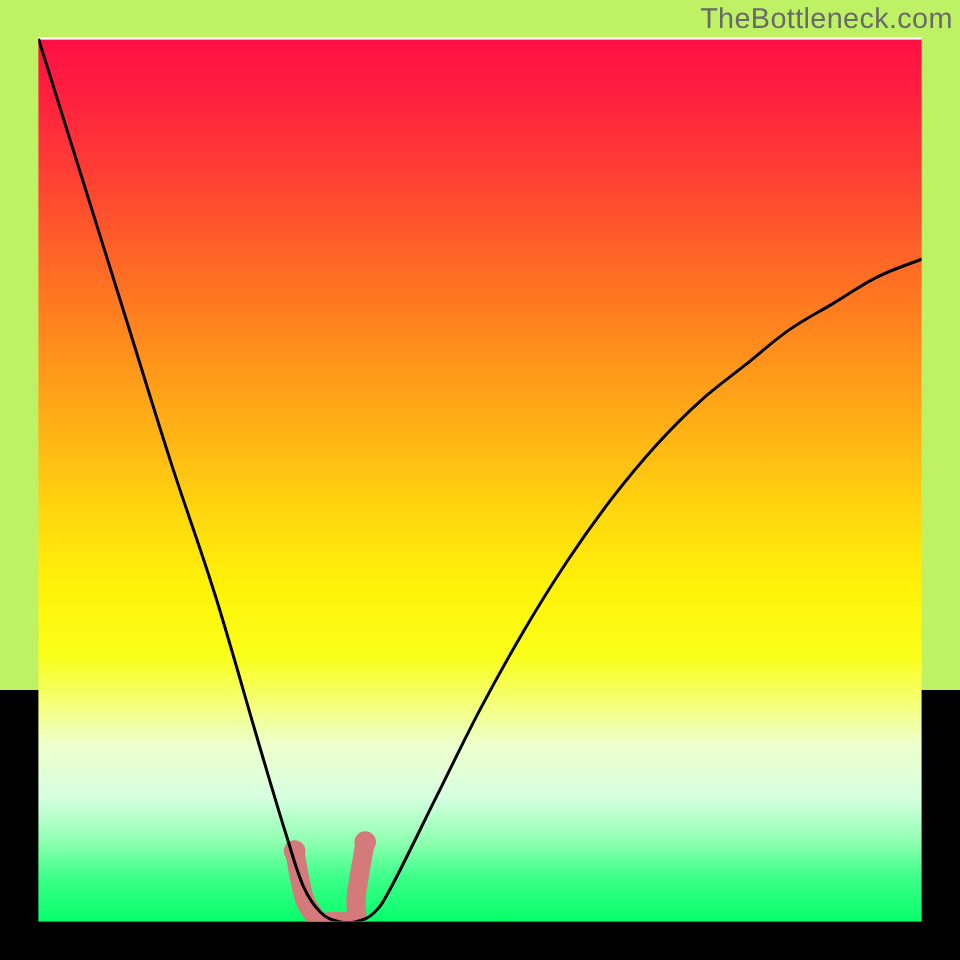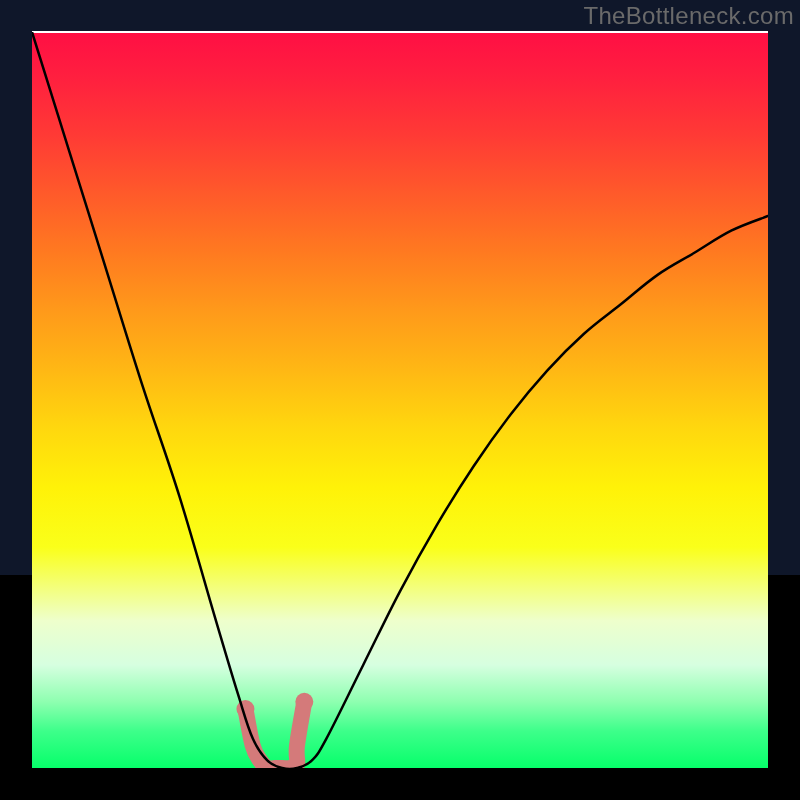--- a/index.html
+++ b/index.html
@@ -8,21 +8,21 @@
     width: 800px;
     height: 800px;
     overflow: hidden;
     background: #000;
     font-family: Arial, Helvetica, sans-serif;
   }
   .frame {
     position: absolute;
     top: 0; left: 0;
     width: 800px; height: 575px;
-    background: #0f172a;
+    background: #bef264;
   }
   .plot-area {
     position: absolute;
     background: linear-gradient(to bottom,
       #ff0f44 0%,
       #ff1f3f 6%,
       #ff3a35 14%,
       #ff5a2a 22%,
       #ff7a20 30%,
       #ff9a1a 38%,

